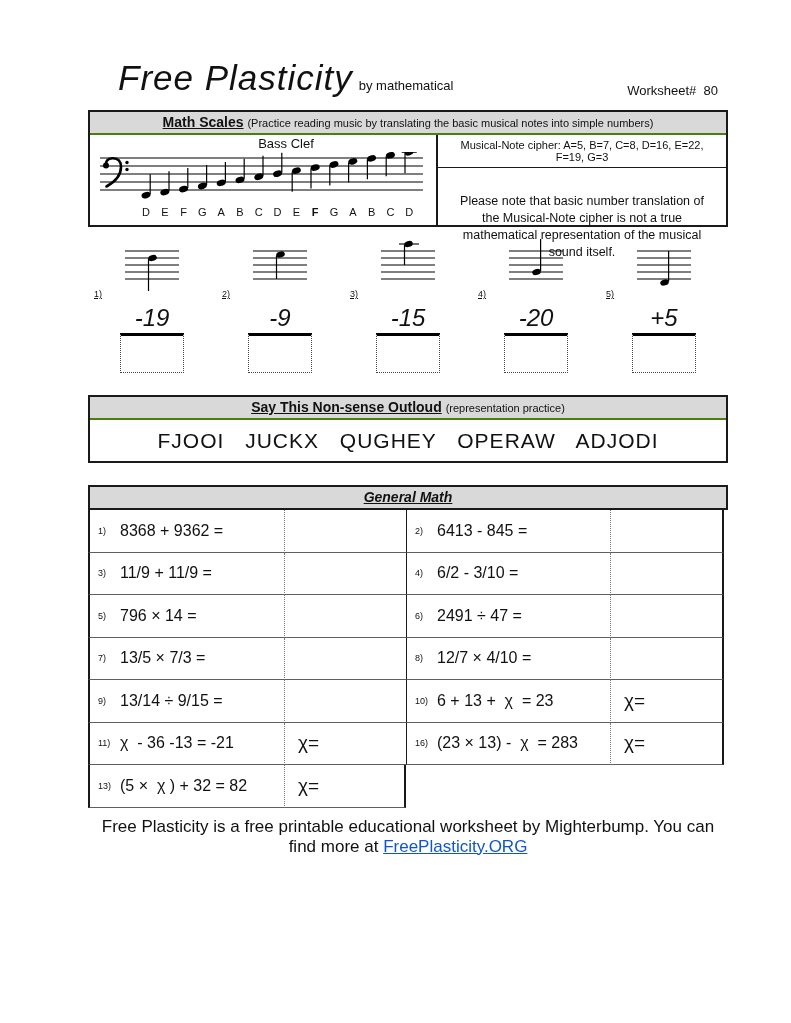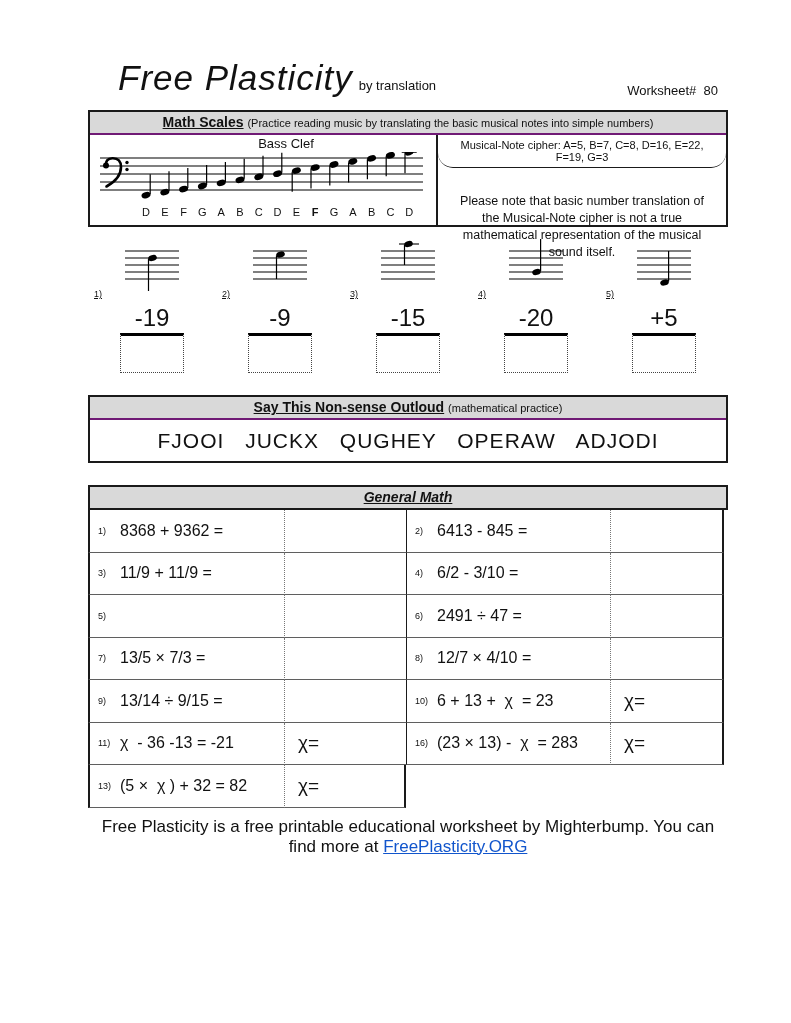--- a/index.html
+++ b/index.html
@@ -8,39 +8,39 @@
     font-family:"Liberation Sans", sans-serif;color:#111;overflow:hidden;
   }
   .content{position:absolute;left:88px;top:58px;width:640px;}
   
   .title-row{position:relative;height:44px;margin-bottom:8px;}
   .main-title{font-style:italic;font-size:35px;margin-left:30px;letter-spacing:1px;}
   .byline{font-size:13px;margin-left:6px;}
   .wsnum{position:absolute;right:10px;bottom:4px;font-size:13px;white-space:pre;}
   
   .box{border:2px solid #1a1a1a;}
-  .bar{background:#d9d9d9;text-align:center;padding:2px 0 3px 0;font-size:14px;border-bottom:2px solid #701a75;}
+  .bar{background:#d9d9d9;text-align:center;padding:2px 0 3px 0;font-size:14px;border-bottom:2px solid #4d7c0f;}
   .bar-title{font-weight:bold;text-decoration:underline;font-size:14px;}
   .bar-sub{font-size:11px;}
   
   .scales-body{display:flex;height:90px;}
   .music-panel{width:346px;border-right:2px solid #1a1a1a;padding-top:1px;}
   .clef-label{text-align:center;font-size:13px;line-height:16px;margin-left:46px;}
   .info-panel{flex:1;display:flex;flex-direction:column;}
-  .cipher{border-bottom:1.5px solid #1a1a1a;font-size:11px;text-align:center;padding:4px 8px;border-radius:15px;}
+  .cipher{border-bottom:1.5px solid #1a1a1a;font-size:11px;text-align:center;padding:4px 8px;}
   .disclaimer{font-size:12.5px;text-align:center;padding:5px 12px;line-height:1.35;margin-top:20px;}
   
   .q-row{display:flex;margin-top:6px;height:70px;}
   .q-col{width:128px;position:relative;}
   .q-col svg{display:block;margin:0 auto;}
   .q-num{position:absolute;left:6px;bottom:4px;font-size:9px;text-decoration:underline;}
   
   .a-row{display:flex;margin-top:0px;}
   .a-col{width:128px;display:flex;flex-direction:column;align-items:center;}
-  .a-val{font-size:24px;line-height:30px;text-align:center;}
+  .a-val{font-size:24px;line-height:30px;text-align:center;font-style:italic;}
   .a-box{width:62px;height:36px;background:#fff;border:1px dotted #444;border-top:3px solid #000;}
   
   .nonsense-box{margin-top:22px;}
   .nonsense-text{height:41px;display:flex;align-items:center;justify-content:center;font-size:21px;word-spacing:14px;letter-spacing:1px;border-radius:17px;}
   
   .math-box-wrap{margin-top:22px;}
   .math-grid{display:grid;grid-template-columns:196px 122px 204px 114px;grid-auto-rows:42.5px;}
   .mcell{border-bottom:1.5px solid #5f5f5f;display:flex;align-items:center;box-sizing:border-box;}
   .col1{border-left:2px solid #1a1a1a;}
   .col3{border-left:1.5px solid #1a1a1a;}
@@ -55,21 +55,21 @@
   .footer{text-align:center;font-size:17px;margin-top:9px;}
   .footer a{color:#1155cc;text-decoration:underline;cursor:pointer;}
 </style>
 </head>
 <body>
 
 <div class="page">
   <div class="content">
 
     <div class="title-row">
-      <span class="main-title">Free Plasticity</span><span class="byline">by translation</span>
+      <span class="main-title">Free Plasticity</span><span class="byline">by mathematical</span>
       <span class="wsnum">Worksheet#  80</span>
     </div>
 
     <div class="box">
       <div class="bar">
         <span class="bar-title">Math Scales</span>
         <span class="bar-sub">(Practice reading music by translating the basic musical notes into simple numbers)</span>
       </div>
       <div class="scales-body">
         <div class="music-panel">
@@ -221,21 +221,21 @@
         </div>
         <div class="a-col">
           <div class="a-val">+5</div>
           <div class="a-box"></div>
         </div>
       </div>
 
     <div class="box nonsense-box">
       <div class="bar">
         <span class="bar-title">Say This Non-sense Outloud</span>
-        <span class="bar-sub">(mathematical practice)</span>
+        <span class="bar-sub">(representation practice)</span>
       </div>
       <div class="nonsense-text">FJOOI JUCKX QUGHEY OPERAW ADJODI</div>
     </div>
 
     <div class="math-box-wrap">
       <div class="bar" style="border:2px solid #1a1a1a;font-style:italic;">
         <span class="bar-title">General Math</span>
       </div>
       <div id="math-grid" class="math-grid">
           <div class="mcell col1">
@@ -253,20 +253,21 @@
             <span class="exp-text">11/9 + 11/9 =</span>
           </div>
           <div class="mcell col2"></div>
           <div class="mcell col3">
             <span class="pnum">4)</span>
             <span class="exp-text">6/2 - 3/10 =</span>
           </div>
           <div class="mcell col4"></div>
           <div class="mcell col1">
             <span class="pnum">5)</span>
+            <span class="exp-text">796 × 14 =</span>
           </div>
           <div class="mcell col2"></div>
           <div class="mcell col3">
             <span class="pnum">6)</span>
             <span class="exp-text">2491 ÷ 47 =</span>
           </div>
           <div class="mcell col4"></div>
           <div class="mcell col1">
             <span class="pnum">7)</span>
             <span class="exp-text">13/5 × 7/3 =</span>

